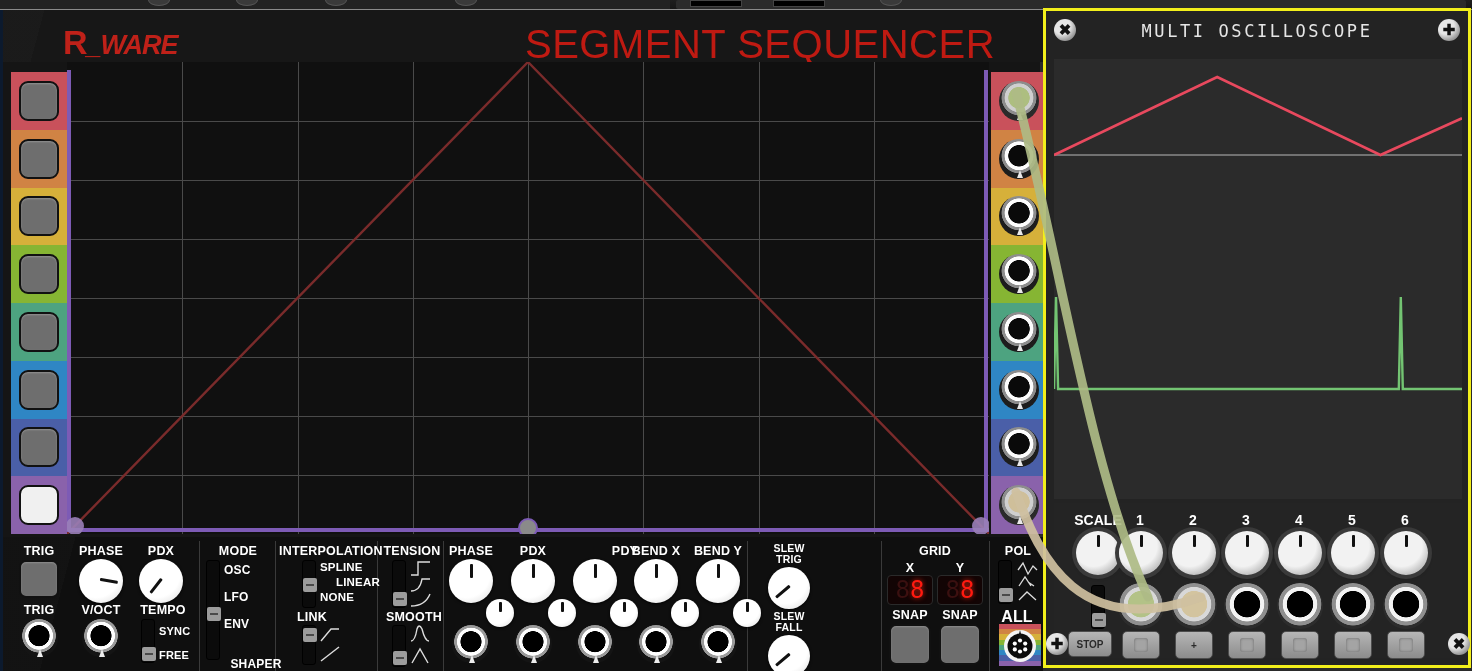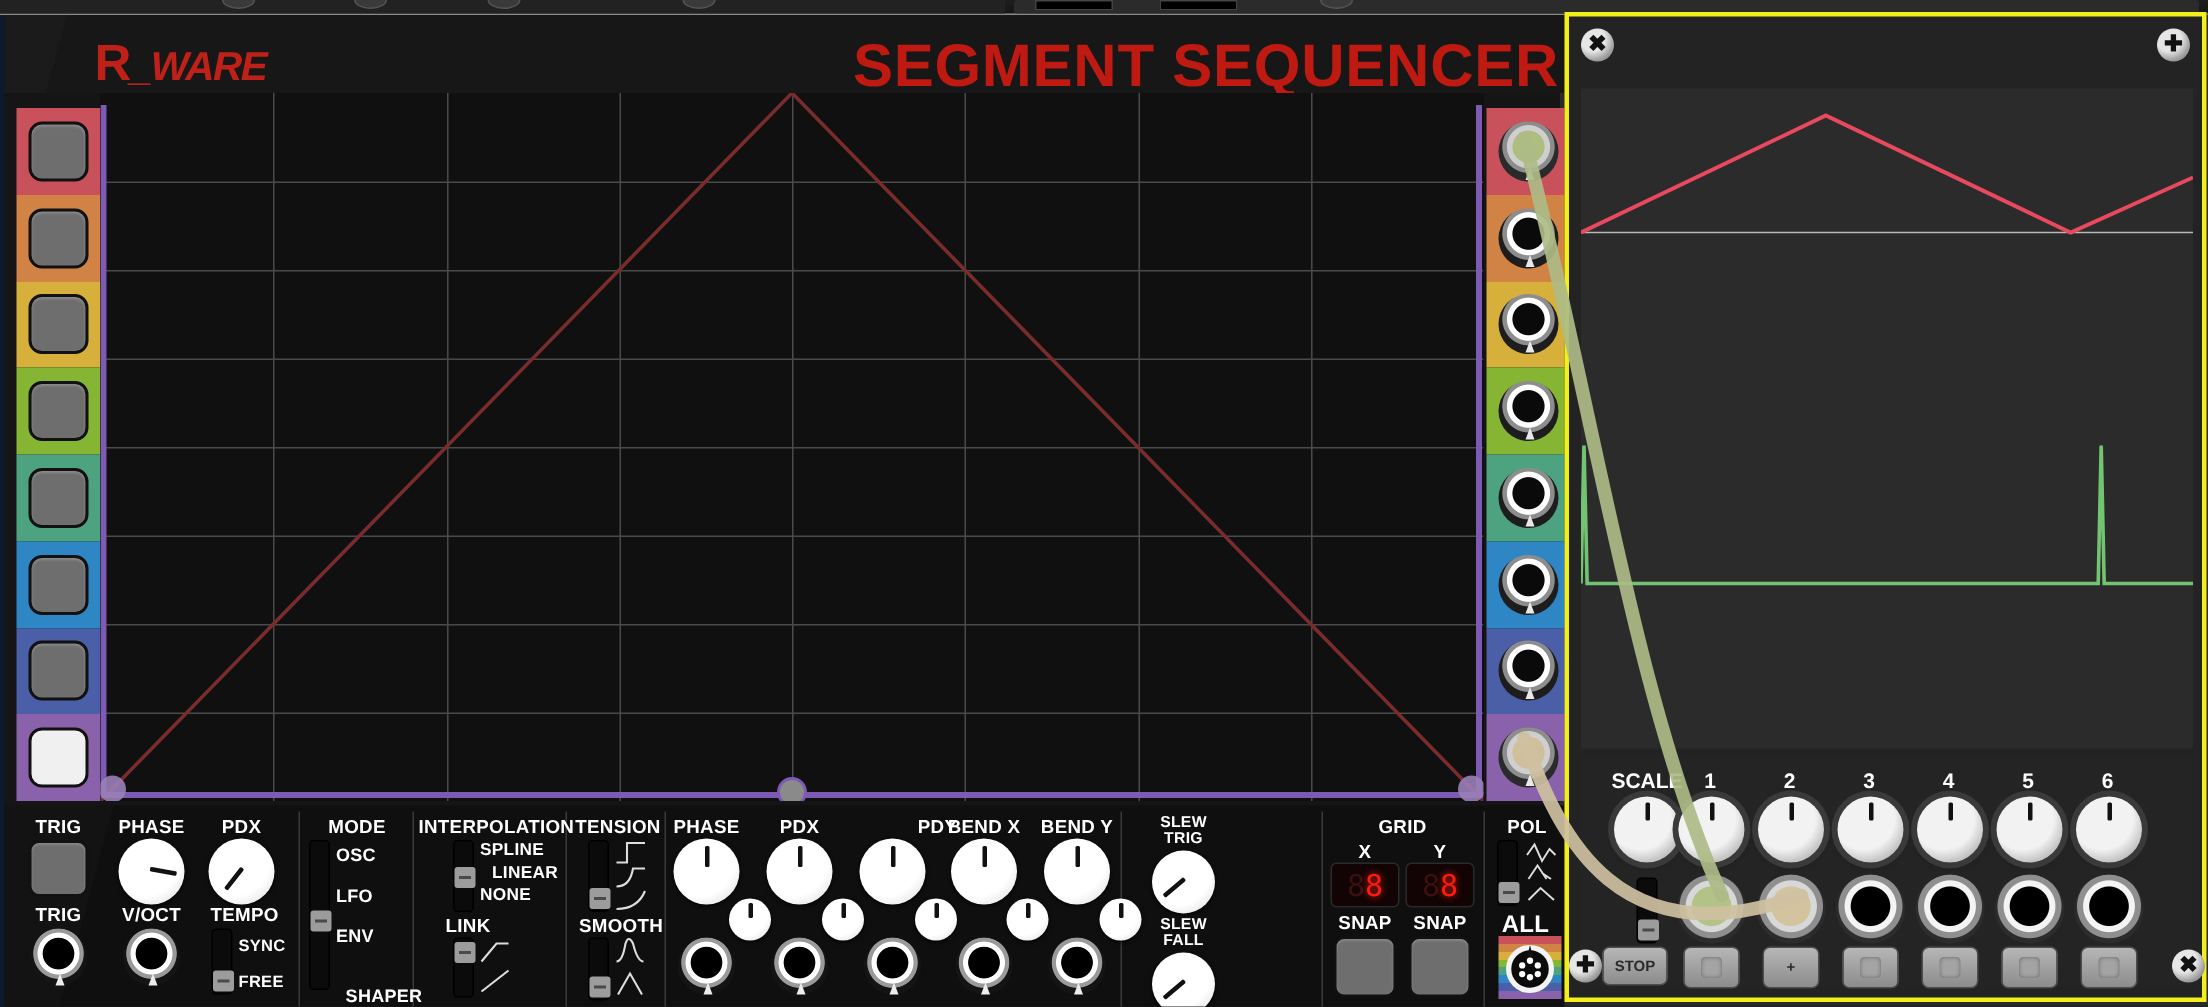--- a/index.html
+++ b/index.html
@@ -30,21 +30,21 @@
     position:absolute; left:0; top:10px; width:1040px; height:661px;
     background:#151515;
     border-left:3px solid #0c1a2e;
   }
   #seq-header{ position:absolute;left:0;top:0;width:1040px;height:52px; background:#171717;
     background-image:linear-gradient(105deg,rgba(255,255,255,.016) 0 40px,transparent 40px 80px);}
   #brand{ position:absolute; left:60px; top:18px; color:#bf2119; font-size:34px; font-weight:bold;
     letter-spacing:-1px; line-height:28px;}
   #brand .w{ font-style:italic; font-size:27px; font-weight:bold;margin-top:20px;}
   #title{ position:absolute; left:518px; top:14px; width:478px; text-align:center;
-    color:#bf1a12; font-size:40px; font-weight:bold; letter-spacing:0.5px; line-height:40px;margin-left:44px;}
+    color:#bf1a12; font-size:40px; font-weight:normal; letter-spacing:0.5px; line-height:40px;}
 
   
   #steps{ position:absolute; left:8px; top:62px; width:56px; height:462px;
     display:flex; flex-direction:column; }
   .step{ flex:1; margin:0; display:flex; align-items:center; justify-content:center;}
   .step .pad{ width:40px;height:40px;border-radius:9px;background:#6e6e6e;
     border:2px solid #111; box-shadow:inset 0 1px 2px rgba(255,255,255,.25);}
   .step.on .pad{ background:#f0f0f0; }
 
   
@@ -77,21 +77,21 @@
   .blkjack::after{content:"";position:absolute;left:50%;bottom:0px;margin-left:-2px;
      border-left:3px solid transparent;border-right:3px solid transparent;border-bottom:8px solid #ededed;}
   .sqbtn{ background:#6e6e6e;border:2px solid #111;border-radius:7px;
      box-shadow:inset 0 1px 2px rgba(255,255,255,.22);}
   .slider{ width:14px;background:#0b0b0b;border-radius:3px;position:relative;border:1px solid #000;}
   .slider .hdl{ position:absolute;left:0;width:14px;height:14px;background:#9c9c9c;border-radius:2px;}
   .slider .hdl::after{content:"";position:absolute;left:3px;top:6px;width:8px;height:2px;background:#4a4a4a;}
   .sep{ position:absolute; top:4px; width:1px; height:136px; background:#3a3a3a;}
   .sevenseg{ background:#120404; border:1px solid #2a2a2a; border-radius:4px; display:flex;
      align-items:center; justify-content:center; }
-  .ssdigit{ font-family:"DejaVu Sans Mono", monospace; font-size:20px; color:#ff1a10;
+  .ssdigit{ font-family:"DejaVu Sans Mono", monospace; font-size:24px; color:#ff1a10;
      text-shadow:0 0 5px rgba(255,40,20,.85); line-height:25px;}
   .ssdigit .dim{ color:#3a1010; text-shadow:none;}
 
   
   #scope{ position:absolute; left:1043px; top:8px; width:428px; height:660px;
      border:3px solid #f2ef1b; background:#232323; }
   #scope-title{ position:absolute; left:0; top:10px; width:100%; text-align:center;
      color:#e6e6e6; font-family:"DejaVu Sans Mono", monospace; font-size:17px; letter-spacing:2.6px;}
   .scrw{ position:absolute; width:22px;height:22px;border-radius:50%;
      background:radial-gradient(circle at 36% 32%,#e6e6e6 0 40%,#9d9d9d 70%,#6d6d6d 100%);
@@ -258,21 +258,21 @@
     <div class="lbl" style="position:absolute;left:221px;top:26px;width:60px;text-align:left;font-size:12px">OSC</div>
     <div class="lbl" style="position:absolute;left:221px;top:53px;width:60px;text-align:left;font-size:12px">LFO</div>
     <div class="lbl" style="position:absolute;left:221px;top:80px;width:60px;text-align:left;font-size:12px">ENV</div>
     <div class="lbl" style="position:absolute;left:221px;top:120px;width:64px;text-align:center;font-size:12px">SHAPER</div>
 
     <div class="lbl" style="position:absolute;left:276px;top:7px;width:96px">INTERPOLATION</div>
     <div class="slider" style="position:absolute;left:299px;top:23px;height:48px">
       <div class="hdl" style="top:17px"></div>
     </div>
     <div class="lbl" style="position:absolute;left:317px;top:24px;width:60px;text-align:left;font-size:11.5px">SPLINE</div>
-    <div class="lbl" style="position:absolute;left:317px;top:39px;width:60px;text-align:center;font-size:11.5px">LINEAR</div>
+    <div class="lbl" style="position:absolute;left:317px;top:39px;width:60px;text-align:right;font-size:11.5px">LINEAR</div>
     <div class="lbl" style="position:absolute;left:317px;top:54px;width:60px;text-align:left;font-size:11.5px">NONE</div>
 
     <div class="lbl" style="position:absolute;left:276px;top:73px;width:66px">LINK</div>
     <div class="slider" style="position:absolute;left:299px;top:88px;height:40px">
       <div class="hdl" style="top:2px"></div>
     </div>
     <svg style="position:absolute;left:316px;top:88px" width="22" height="40">
       <path d="M2 16 L12 4 L20 4" stroke="#ddd" fill="none" stroke-width="1.4"></path>
       <path d="M2 36 L20 22" stroke="#ddd" fill="none" stroke-width="1.4"></path>
     </svg>
@@ -387,20 +387,21 @@
           <circle cx="21" cy="27.5" r="2.1" fill="#fff"></circle>
         <path d="M21 6 L19 14 L23 14 Z" fill="#111"></path>
       </svg>
     </div>
   </div>
 </div>
 
 <div id="scope">
   <div class="scrw" style="left:8px;top:8px">✖</div>
   <div class="scrw" style="right:8px;top:8px">✚</div>
+  <div id="scope-title">MULTI OSCILLOSCOPE</div>
 
   <div id="scope-screen">
     <svg id="scope-svg" width="408" height="440">
         <rect x="0" y="0" width="408" height="440" fill="#2b2b2b"></rect>
         <line x1="0" y1="96" x2="408" y2="96" stroke="#b9b9b9" stroke-width="1"></line>
         <polyline points="0.0,96.0 163.2,18.0 326.4,96.0 408.0,59.3" fill="none" stroke="#e8495e" stroke-width="2.6"></polyline>
         <polyline points="0.0,330.0 2.0,238.0 4.1,330.0 344.8,330.0 346.8,238.0 348.8,330.0 408.0,330.0" fill="none" stroke="#73c472" stroke-width="2.4"></polyline>
       </svg>
   </div>
 

